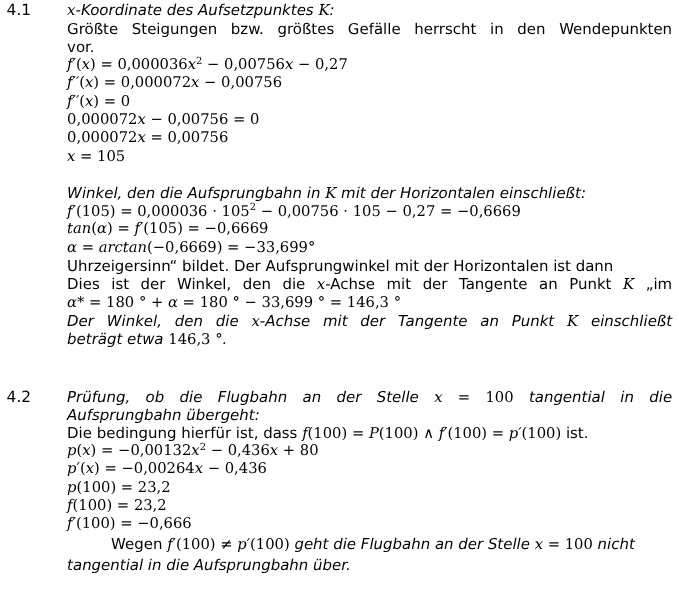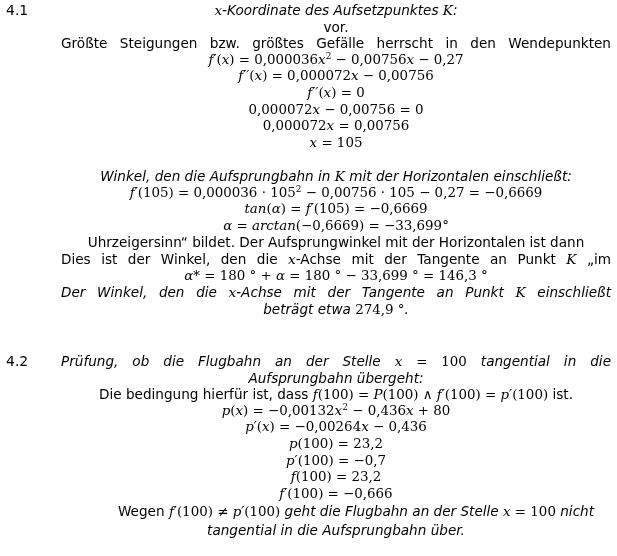--- a/index.html
+++ b/index.html
@@ -5,68 +5,67 @@
   html, body { margin: 0; padding: 0; background: #ffffff; }
   body {
     width: 617px; height: 556px; overflow: hidden;
     font-family: "DejaVu Sans", sans-serif;
     font-size: 13.6px; color: #000;
   }
   .page { position: relative; width: 617px; height: 459px; }
   .section { position: absolute; left: 0; width: 617px; }
   .num { position: absolute; left: 6px; top: 0; font-size: 14px; }
   .content { position: absolute; left: 61px; width: 550px; }
-  .line { height: 16.6px; line-height: 16.6px; white-space: nowrap; text-align: center; }
+  .line { height: 16.6px; line-height: 16.6px; white-space: nowrap; }
   .justify { text-align: justify; text-align-last: justify; white-space: normal; }
   .ital { font-style: italic; }
   .math { font-family: "DejaVu Serif", serif; font-size: 13.4px; }
   .mi { font-family: "DejaVu Serif", serif; font-style: italic; }
   .gap { height: 16.6px; }
   sup { font-size: 9px; line-height: 0; vertical-align: 5px; }
 </style>
 </head>
 <body>
 
 <div class="page">
 
   <div class="section" style="top:2px;">
     <div class="num">4.1</div>
     <div class="content">
       <div class="line ital"><span class="mi">x</span>-Koordinate des Aufsetzpunktes <span class="mi">K</span>:</div>
+      <div class="line justify">Größte Steigungen bzw. größtes Gefälle herrscht in den Wendepunkten</div>
       <div class="line">vor.</div>
-      <div class="line justify">Größte Steigungen bzw. größtes Gefälle herrscht in den Wendepunkten</div>
       <div class="line math"><span class="mi">f′</span>(<span class="mi">x</span>) = 0,000036<span class="mi">x</span><sup>2</sup> − 0,00756<span class="mi">x</span> − 0,27</div>
       <div class="line math"><span class="mi">f′′</span>(<span class="mi">x</span>) = 0,000072<span class="mi">x</span> − 0,00756</div>
       <div class="line math"><span class="mi">f′′</span>(<span class="mi">x</span>) = 0</div>
       <div class="line math">0,000072<span class="mi">x</span> − 0,00756 = 0</div>
       <div class="line math">0,000072<span class="mi">x</span> = 0,00756</div>
       <div class="line math"><span class="mi">x</span> = 105</div>
       <div class="gap"></div>
       <div class="line ital">Winkel, den die Aufsprungbahn in <span class="mi">K</span> mit der Horizontalen einschließt:</div>
       <div class="line math"><span class="mi">f′</span>(105) = 0,000036 · 105<sup>2</sup> − 0,00756 · 105 − 0,27 = −0,6669</div>
       <div class="line math"><span class="mi">tan</span>(<span class="mi">α</span>) = <span class="mi">f′</span>(105) = −0,6669</div>
       <div class="line math"><span class="mi">α</span> = <span class="mi">arctan</span>(−0,6669) = −33,699°</div>
       <div class="line">Uhrzeigersinn“ bildet. Der Aufsprungwinkel mit der Horizontalen ist dann</div>
       <div class="line justify">Dies ist der Winkel, den die <span class="mi">x</span>-Achse mit der Tangente an Punkt <span class="mi">K</span> „im</div>
       <div class="line math"><span class="mi">α</span>* = 180 ° + <span class="mi">α</span> = 180 ° − 33,699 ° = 146,3 °</div>
       <div class="line ital justify">Der Winkel, den die <span class="mi">x</span>-Achse mit der Tangente an Punkt <span class="mi">K</span> einschließt</div>
-      <div class="line ital">beträgt etwa <span class="math" style="font-style:normal;">274,9 °</span>.</div>
+      <div class="line ital">beträgt etwa <span class="math" style="font-style:normal;">146,3 °</span>.</div>
     </div>
   </div>
 
   <div class="section" style="top:353px;">
     <div class="num">4.2</div>
     <div class="content">
       <div class="line ital justify">Prüfung, ob die Flugbahn an der Stelle <span class="math" style="font-style:normal;"><span class="mi">x</span> = 100</span> tangential in die</div>
       <div class="line ital">Aufsprungbahn übergeht:</div>
       <div class="line">Die bedingung hierfür ist, dass <span class="math"><span class="mi">f</span>(100) = <span class="mi">P</span>(100) ∧ <span class="mi">f′</span>(100) = <span class="mi">p′</span>(100)</span> ist.</div>
       <div class="line math"><span class="mi">p</span>(<span class="mi">x</span>) = −0,00132<span class="mi">x</span><sup>2</sup> − 0,436<span class="mi">x</span> + 80</div>
       <div class="line math"><span class="mi">p′</span>(<span class="mi">x</span>) = −0,00264<span class="mi">x</span> − 0,436</div>
       <div class="line math"><span class="mi">p</span>(100) = 23,2</div>
-      <div class="line math"><span class="mi">p′</span>(100) = −0,7</div>
       <div class="line math"><span class="mi">f</span>(100) = 23,2</div>
       <div class="line math"><span class="mi">f′</span>(100) = −0,666</div>
       <div class="line" style="height:19px;line-height:19px;margin-left:40px;">Wegen <span class="math"><span class="mi">f′</span>(100) ≠ <span class="mi">p′</span>(100)</span> <span class="ital">geht die Flugbahn an der Stelle</span> <span class="math"><span class="mi">x</span> = 100</span> <span class="ital">nicht</span></div>
       <div class="line ital" style="height:19px;line-height:19px;">tangential in die Aufsprungbahn über.</div>
     </div>
   </div>
 
 </div>
 
 </body></html>

